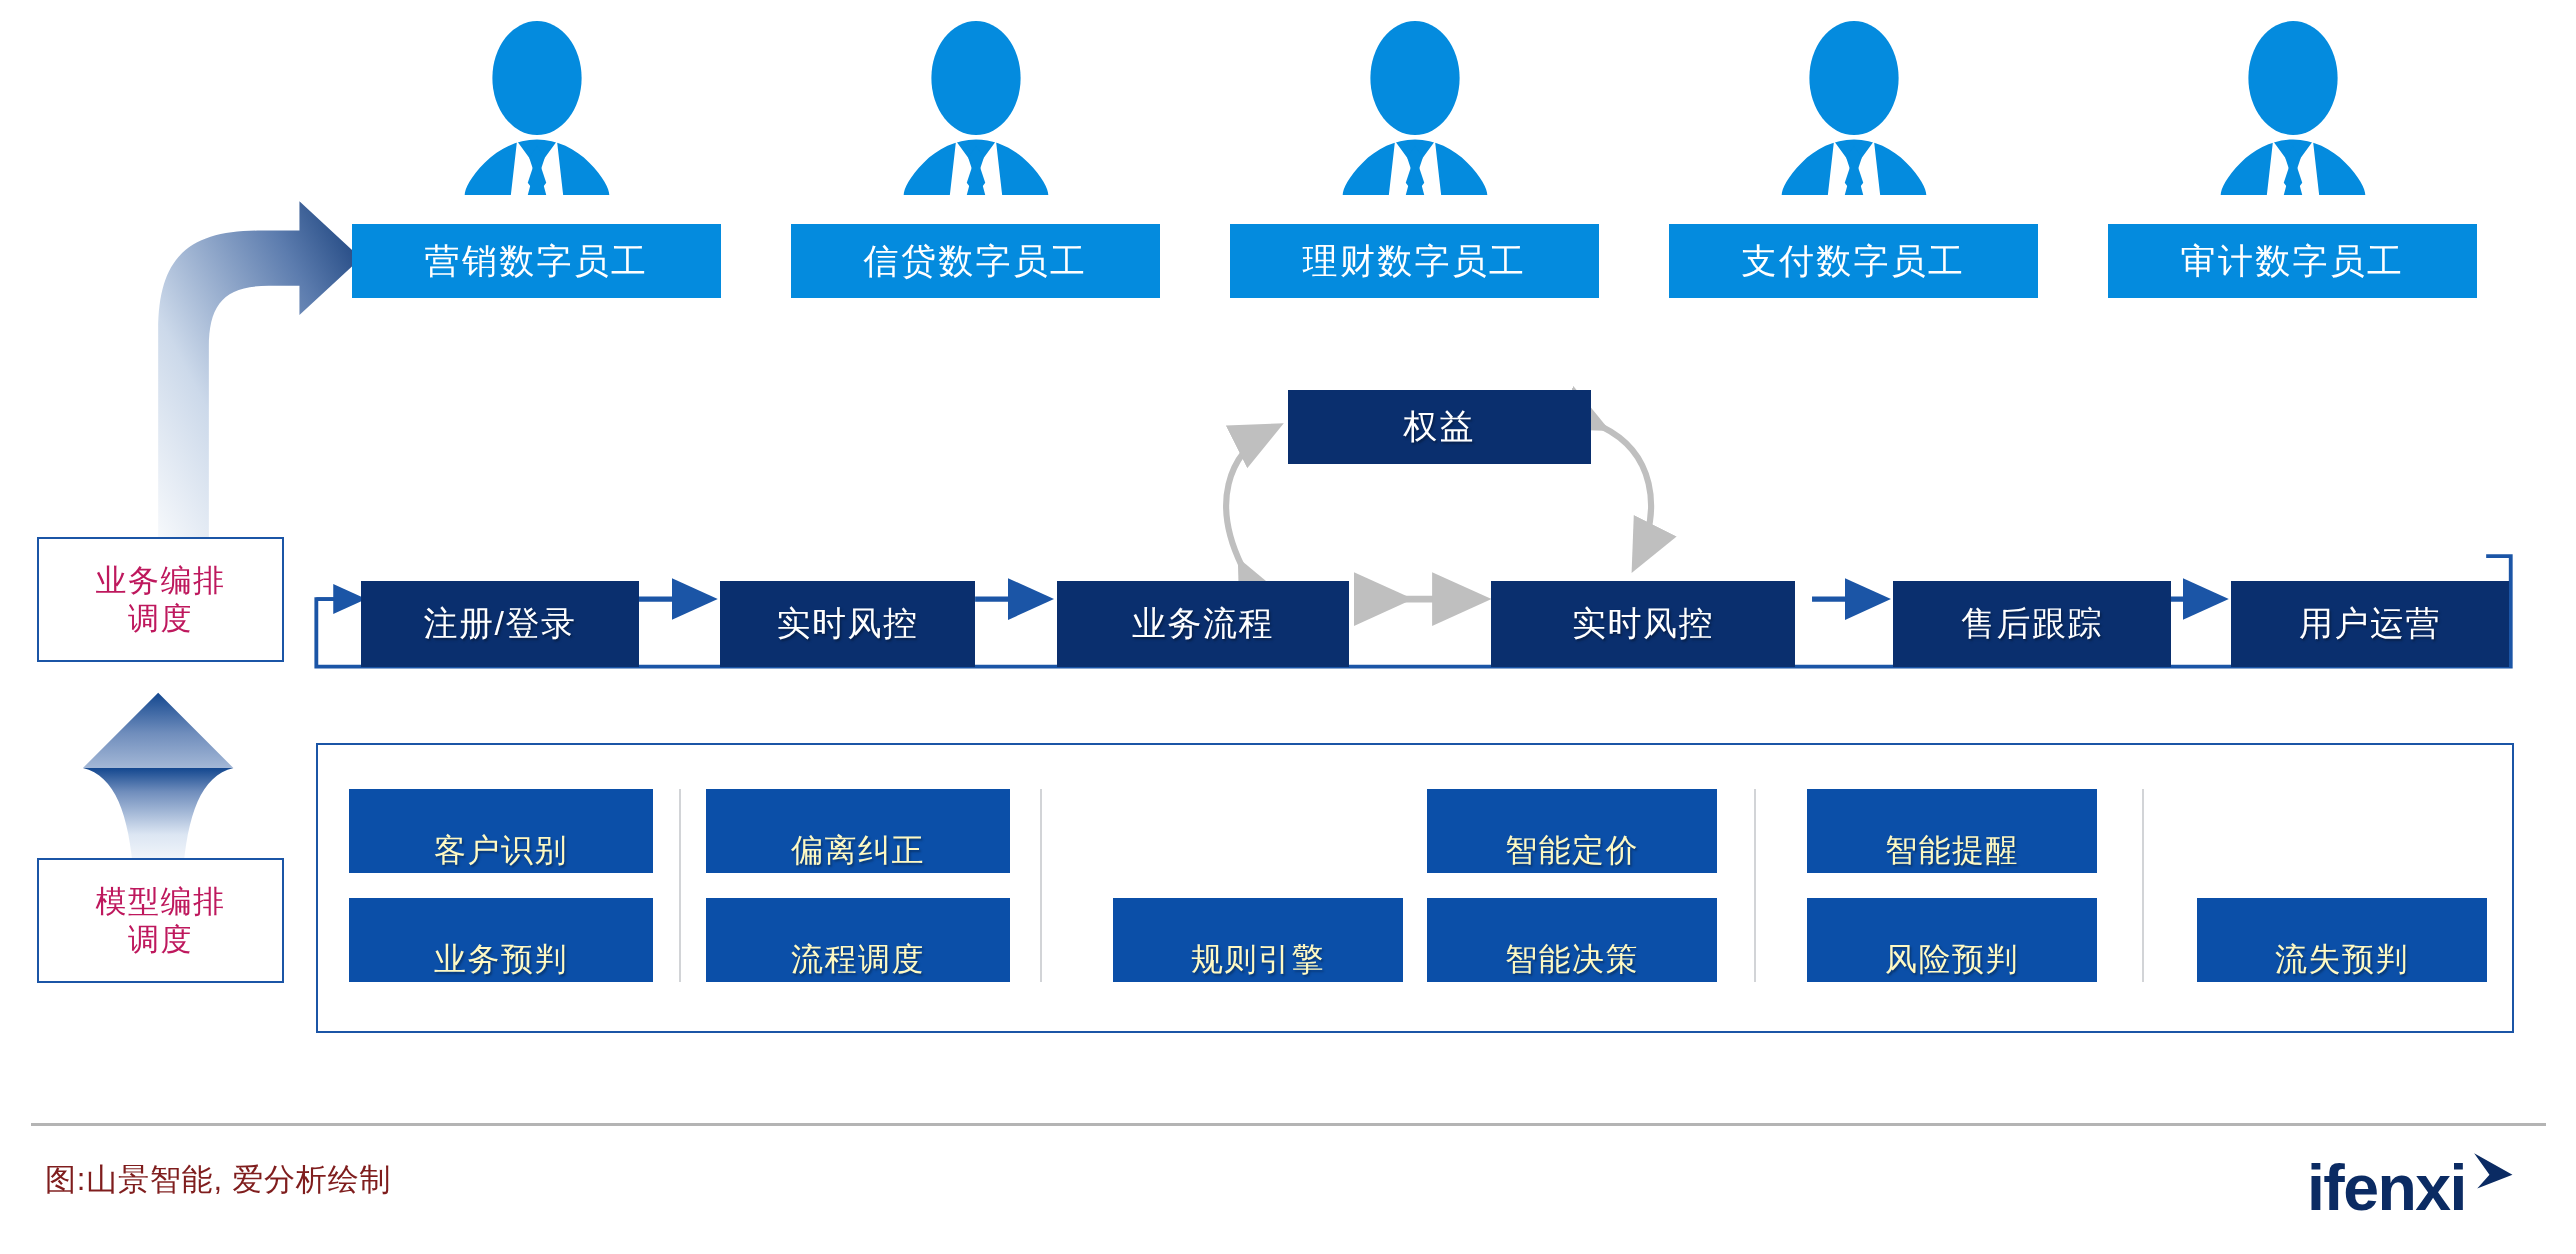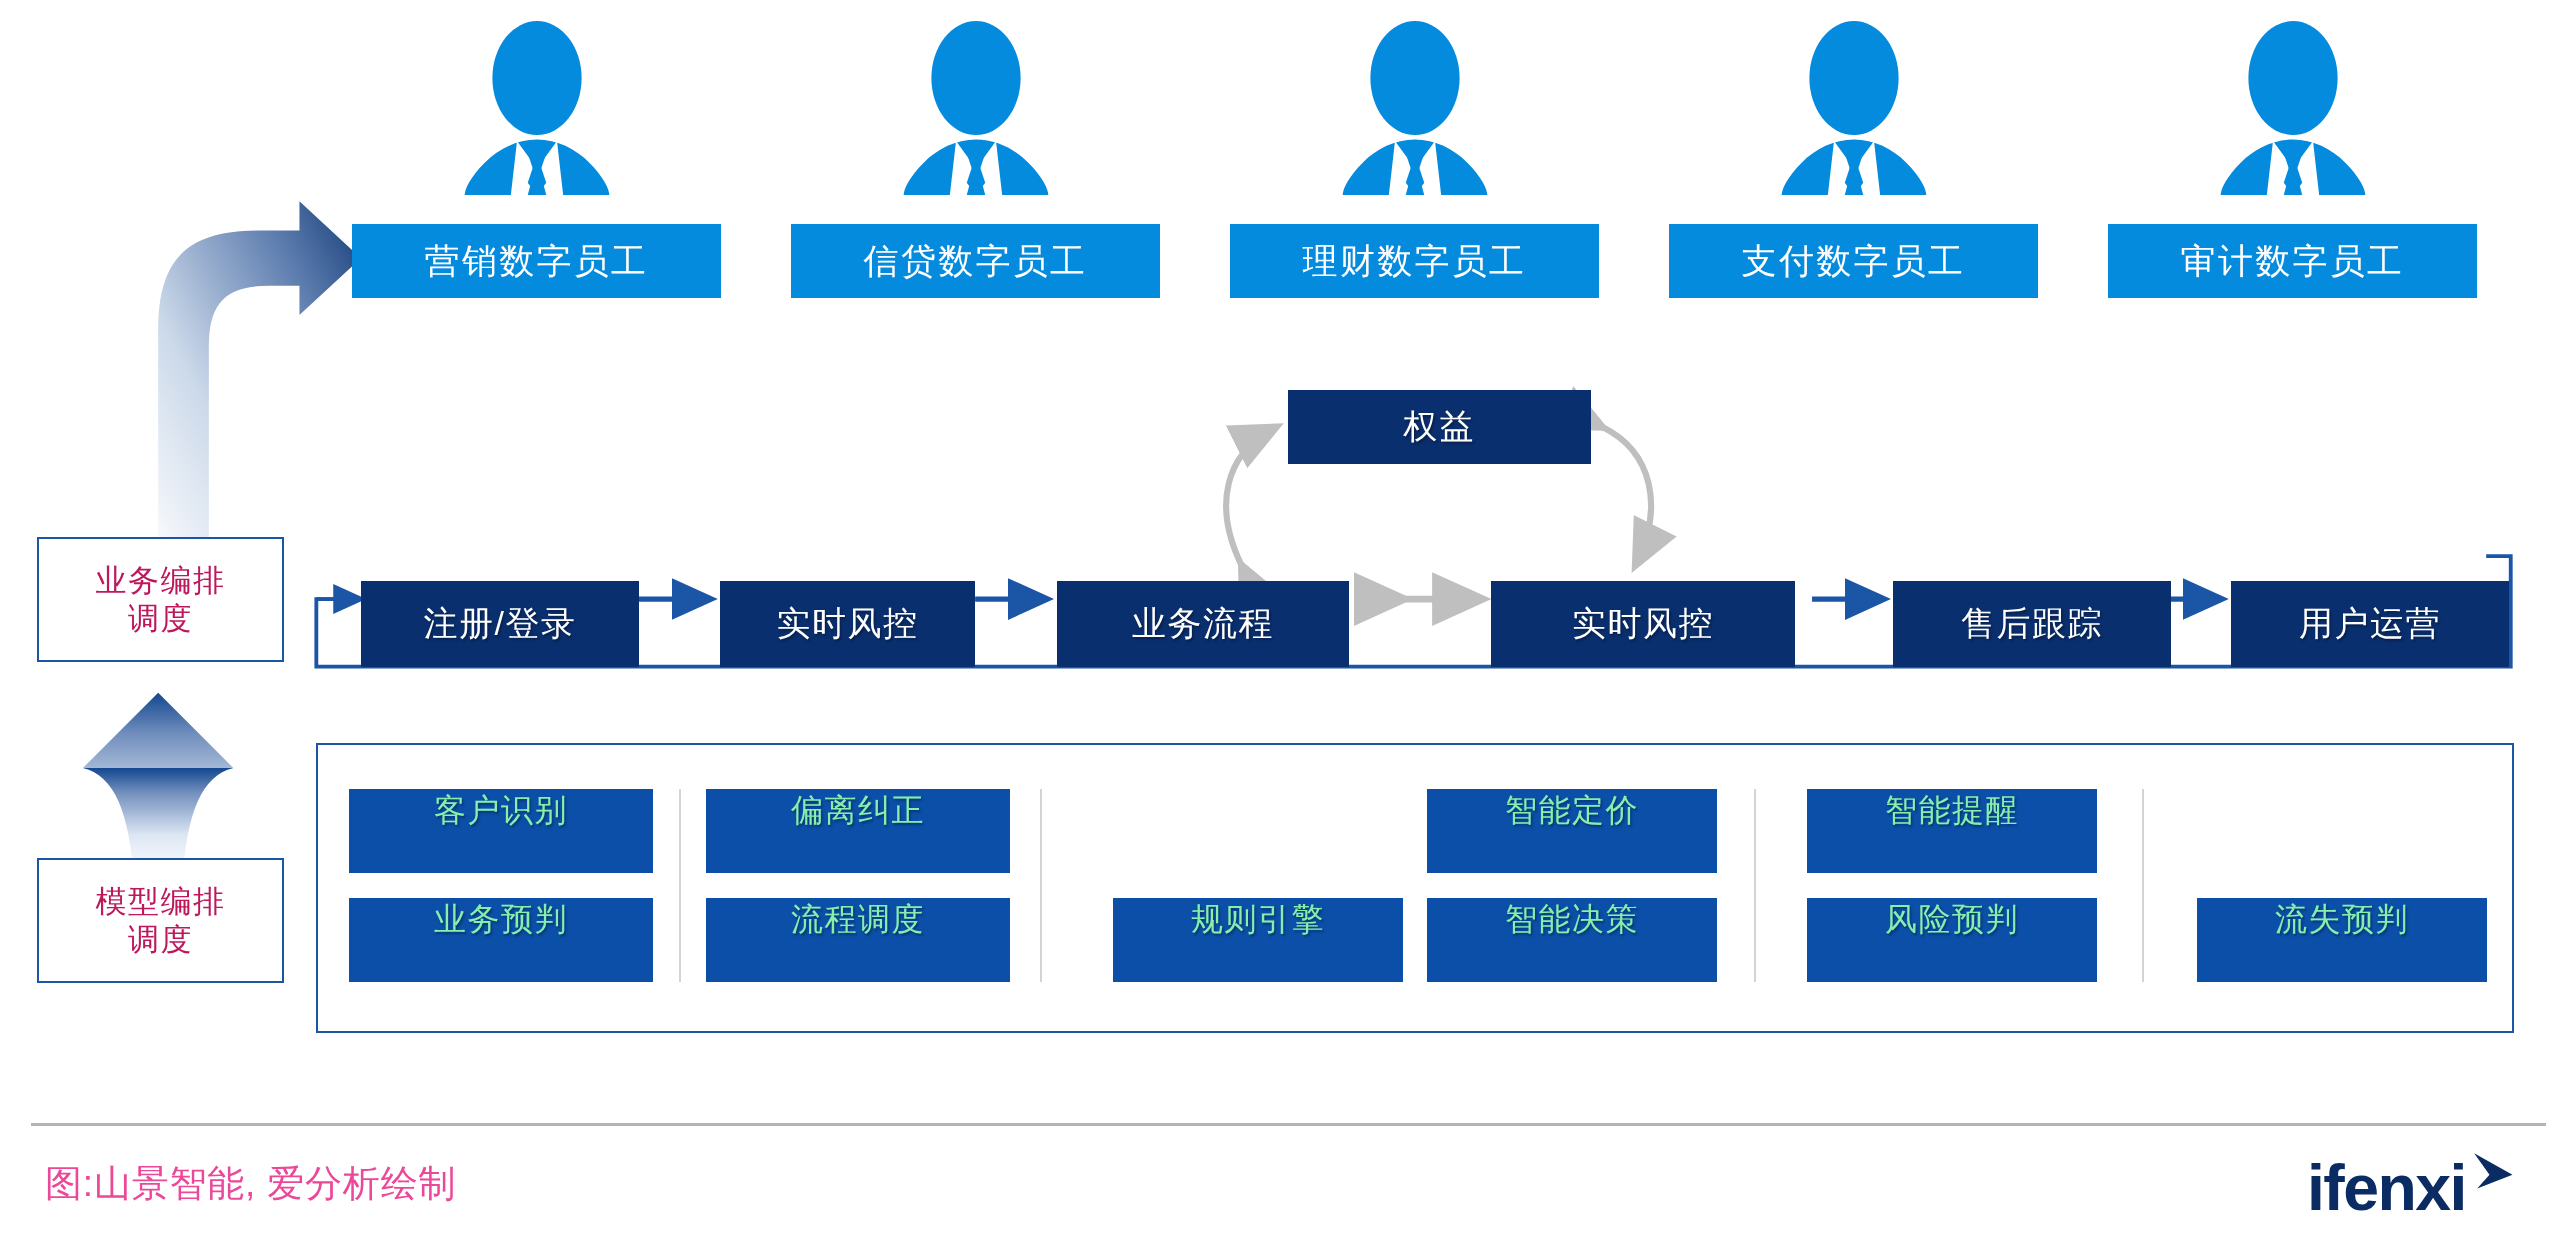--- a/index.html
+++ b/index.html
@@ -48,36 +48,36 @@
     display:flex;align-items:center;justify-content:center;
     font-size:34px;letter-spacing:2.3px;
     text-shadow:1.5px 1.5px 2.3px rgba(0,0,0,.35);
   }
 
   
   .model-frame{
     position:absolute;border:2.3px solid #1B55A6;background:#ffffff;
   }
   .model-box{
-    position:absolute;background:#0B4FA8;color:#86efac;
-    display:flex;align-items:flex-start;justify-content:center;
+    position:absolute;background:#0B4FA8;color:#fef9c3;
+    display:flex;align-items:flex-end;justify-content:center;
     font-size:32px;letter-spacing:1.5px;
     text-shadow:1.5px 1.5px 2.3px rgba(0,0,0,.35);
     font-family:Liberation Mono, monospace;
   }
   .divider{position:absolute;width:2.3px;background:#D2D4D7;}
 
   
   .footer-rule{
     position:absolute;left:31px;top:1123px;width:2515px;height:3.1px;
     background:#B4B4B4;
   }
   .footer-note{
     position:absolute;left:45px;top:1159px;
-    font-size:37px;color:#ec4899;letter-spacing:0.8px;
+    font-size:31px;color:#7f1d1d;letter-spacing:0.8px;
   }
   .logo-wrap{position:absolute;left:2307px;top:1150px;width:230px;height:74px;}
 </style>
 </head>
 <body>
 
 <div class="canvas">
 
   <svg class="abs" style="left:0;top:0;width:2576px;height:1255px;" viewBox="0 0 3355 1634" width="2576" height="1255">
     <defs>

